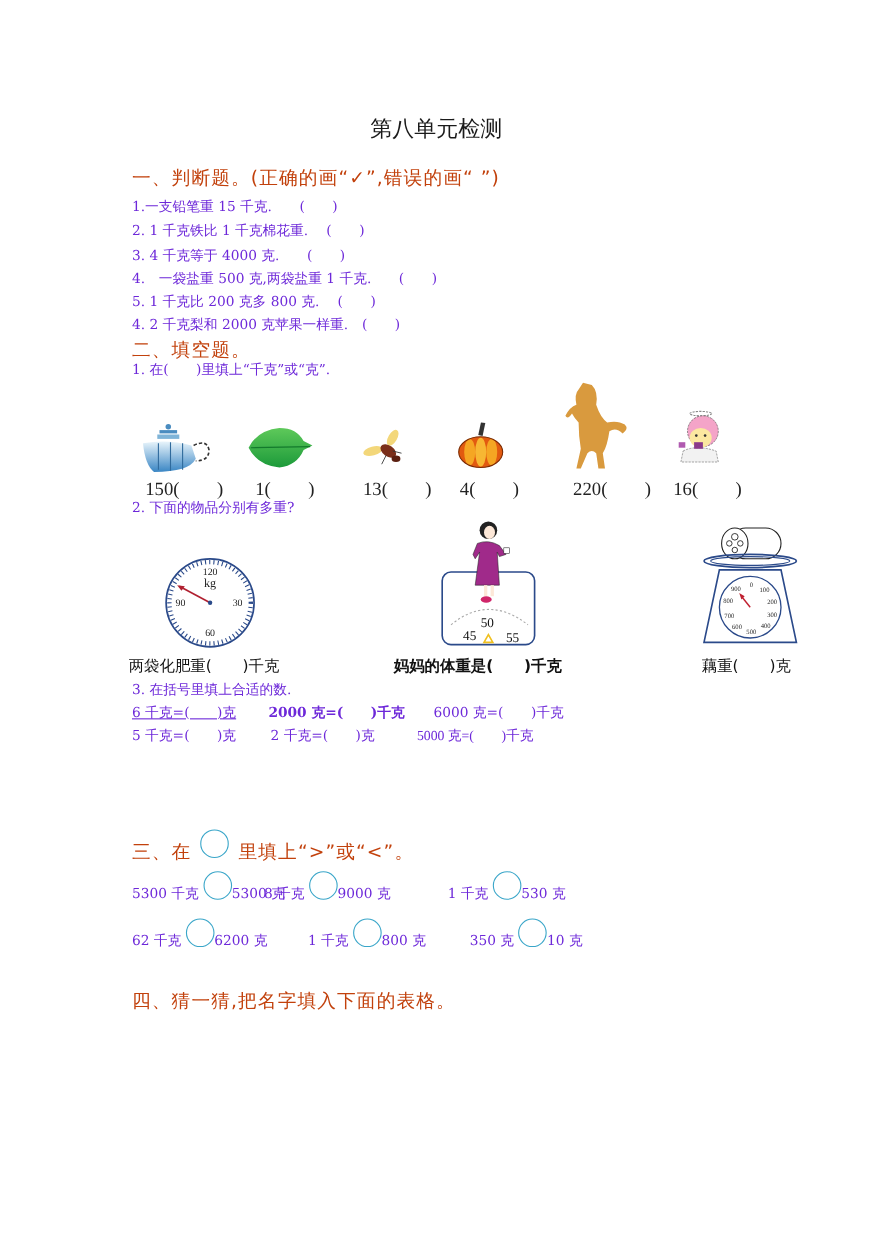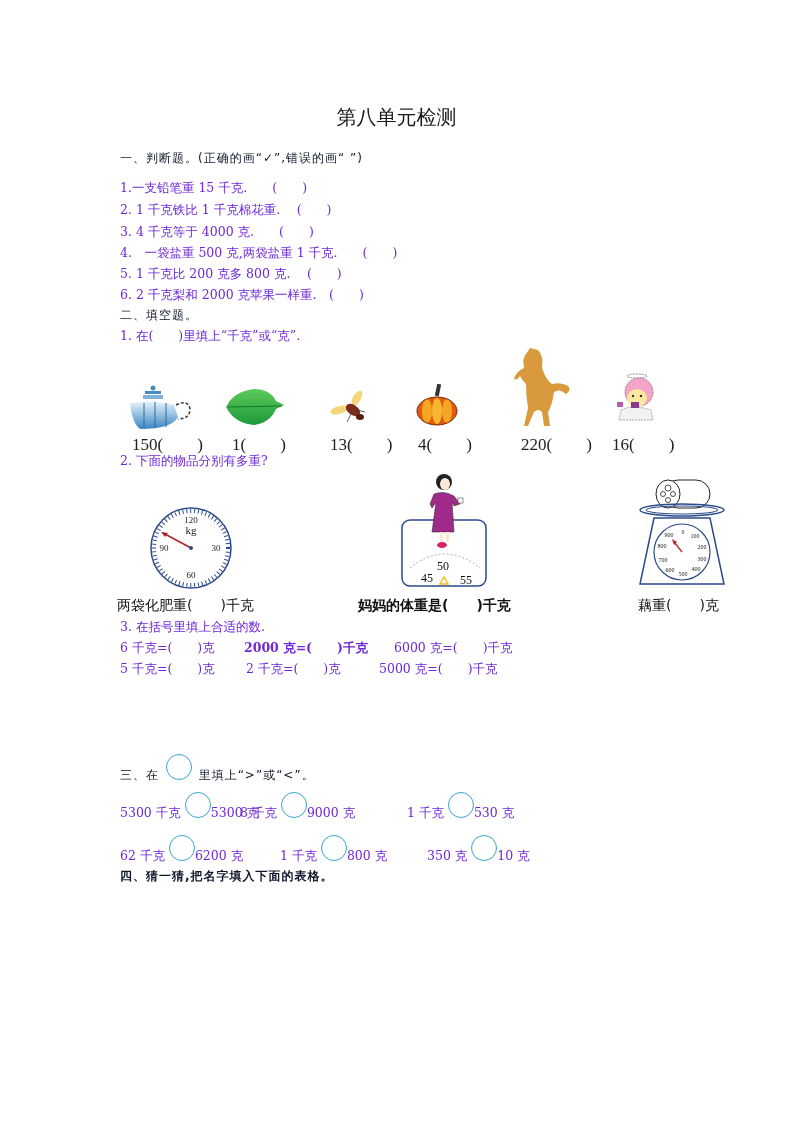--- a/index.html
+++ b/index.html
@@ -1,39 +1,39 @@
 <!DOCTYPE html>
 <html><head>
   <meta charset="utf-8">
   <style>
     * { margin: 0; padding: 0; box-sizing: border-box; }
     html, body { width: 793px; height: 1122px; background: #ffffff; overflow: hidden; }
     body { position: relative; font-family: "DejaVu Serif", "Liberation Serif", serif; color: #1a1a1a; }
     .abs { position: absolute; white-space: nowrap; }
     .title { left: 0; width: 793px; top: 104px; text-align: center; font-size: 20px; color: #1a1a1a; font-family: "DejaVu Sans", sans-serif; font-weight: normal; }
-    .hdr { font-size: 12px; color: #0f172a; font-family: "DejaVu Sans", sans-serif; letter-spacing: 1px; }
+    .hdr { font-size: 17px; color: #c2410c; font-family: "DejaVu Sans", sans-serif; letter-spacing: 1px; }
     .line { font-size: 12.5px; color: #6d28d9; }
     .cap { font-size: 17px; color: #222; font-family: "Liberation Serif", serif; }
     .bigcap { font-size: 14px; color: #111; font-family: "DejaVu Sans", sans-serif; }
     .circle { display: inline-block; width: 26px; height: 26px; border: 1.5px solid #3aa6c9; border-radius: 50%; vertical-align: middle; position: relative; top: -8px; }
     .cmp-item { position: absolute; white-space: nowrap; }
     svg { display: block; }
   </style>
 </head>
 <body>
 
 <div class="abs title">第八单元检测</div>
 
 <div class="abs hdr" style="left:120px; top:150px;">一、判断题。(正确的画“✓”,错误的画“ ”)</div>
 <div class="abs line" style="left:120px; top:180px;">1.一支铅笔重 15 千克.　　(　　)</div>
 <div class="abs line" style="left:120px; top:202px;">2. 1 千克铁比 1 千克棉花重.　 (　　)</div>
 <div class="abs line" style="left:120px; top:224px;">3. 4 千克等于 4000 克.　　(　　)</div>
 <div class="abs line" style="left:120px; top:245px;text-align:right;">4.　一袋盐重 500 克,两袋盐重 1 千克.　　(　　)</div>
 <div class="abs line" style="left:120px; top:266px;">5. 1 千克比 200 克多 800 克.　 (　　)</div>
-<div class="abs line" style="left:120px; top:287px;">6. 2 千克梨和 2000 克苹果一样重.　(　　)</div>
+<div class="abs line" style="left:120px; top:287px;">4. 2 千克梨和 2000 克苹果一样重.　(　　)</div>
 
 <div class="abs hdr" style="left:120px; top:307px;">二、填空题。</div>
 <div class="abs line" style="left:120px; top:328px;">1.  在(　　)里填上“千克”或“克”.</div>
 
 <div class="abs" style="left:128px; top:383px;">
   <svg width="66" height="48" viewBox="0 0 66 48">
     <defs>
         <linearGradient id="tp" x1="0" y1="0" x2="0" y2="1">
           <stop offset="0" stop-color="#e8f4fb"></stop>
           <stop offset="1" stop-color="#3a86c4"></stop>
@@ -174,26 +174,26 @@
       <text x="26" y="72">800</text>
       <text x="33" y="61">900</text>
     </g>
     <line x1="46" y1="76" x2="38" y2="66" stroke="#c02030" stroke-width="1.3"></line>
     <polygon points="36,63 41,66 38,69" fill="#c02030"></polygon>
   </svg>
 </div>
 <div class="abs bigcap" style="left:638px; top:597px;">藕重(　　)克</div>
 
 <div class="abs line" style="left:120px; top:619px;">3.  在括号里填上合适的数.</div>
-<div class="abs line" style="left:120px; top:640px;">6 千克=(　　)克</div>
+<div class="abs line" style="left:120px; top:640px;text-decoration:underline;">6 千克=(　　)克</div>
 <div class="abs line" style="left:244px; top:640px;font-weight:bold;">2000 克=(　　)千克</div>
 <div class="abs line" style="left:394px; top:640px;">6000 克=(　　)千克</div>
 <div class="abs line" style="left:120px; top:661px;">5 千克=(　　)克</div>
 <div class="abs line" style="left:246px; top:661px;">2 千克=(　　)克</div>
-<div class="abs line" style="left:379px; top:661px;">5000 克=(　　)千克</div>
+<div class="abs line" style="left:379px; top:661px;font-family:Liberation Serif, serif;">5000 克=(　　)千克</div>
 
 <div class="abs hdr" style="left:120px; top:762px;">
   <span>三、在</span>
   <span class="circle" style="margin:0 2px;"></span>
   <span>里填上“&gt;”或“&lt;”。</span>
 </div>
 
 <div class="abs line" style="left:120px; top:800px;">
   <span class="cmp-item" style="left:0;">
     <span>5300 千克</span>
@@ -217,13 +217,13 @@
   <span class="cmp-item" style="left:160px;">
     <span>1 千克</span>
     <span class="circle"></span><span>800 克</span>
   </span>
   <span class="cmp-item" style="left:307px;">
     <span>350 克</span>
     <span class="circle"></span><span>10 克</span>
   </span>
 </div>
 
-<div class="abs hdr" style="left:120px; top:868px;font-weight:bold;">四、猜一猜,把名字填入下面的表格。</div>
+<div class="abs hdr" style="left:120px; top:898px;">四、猜一猜,把名字填入下面的表格。</div>
 
 </body></html>

